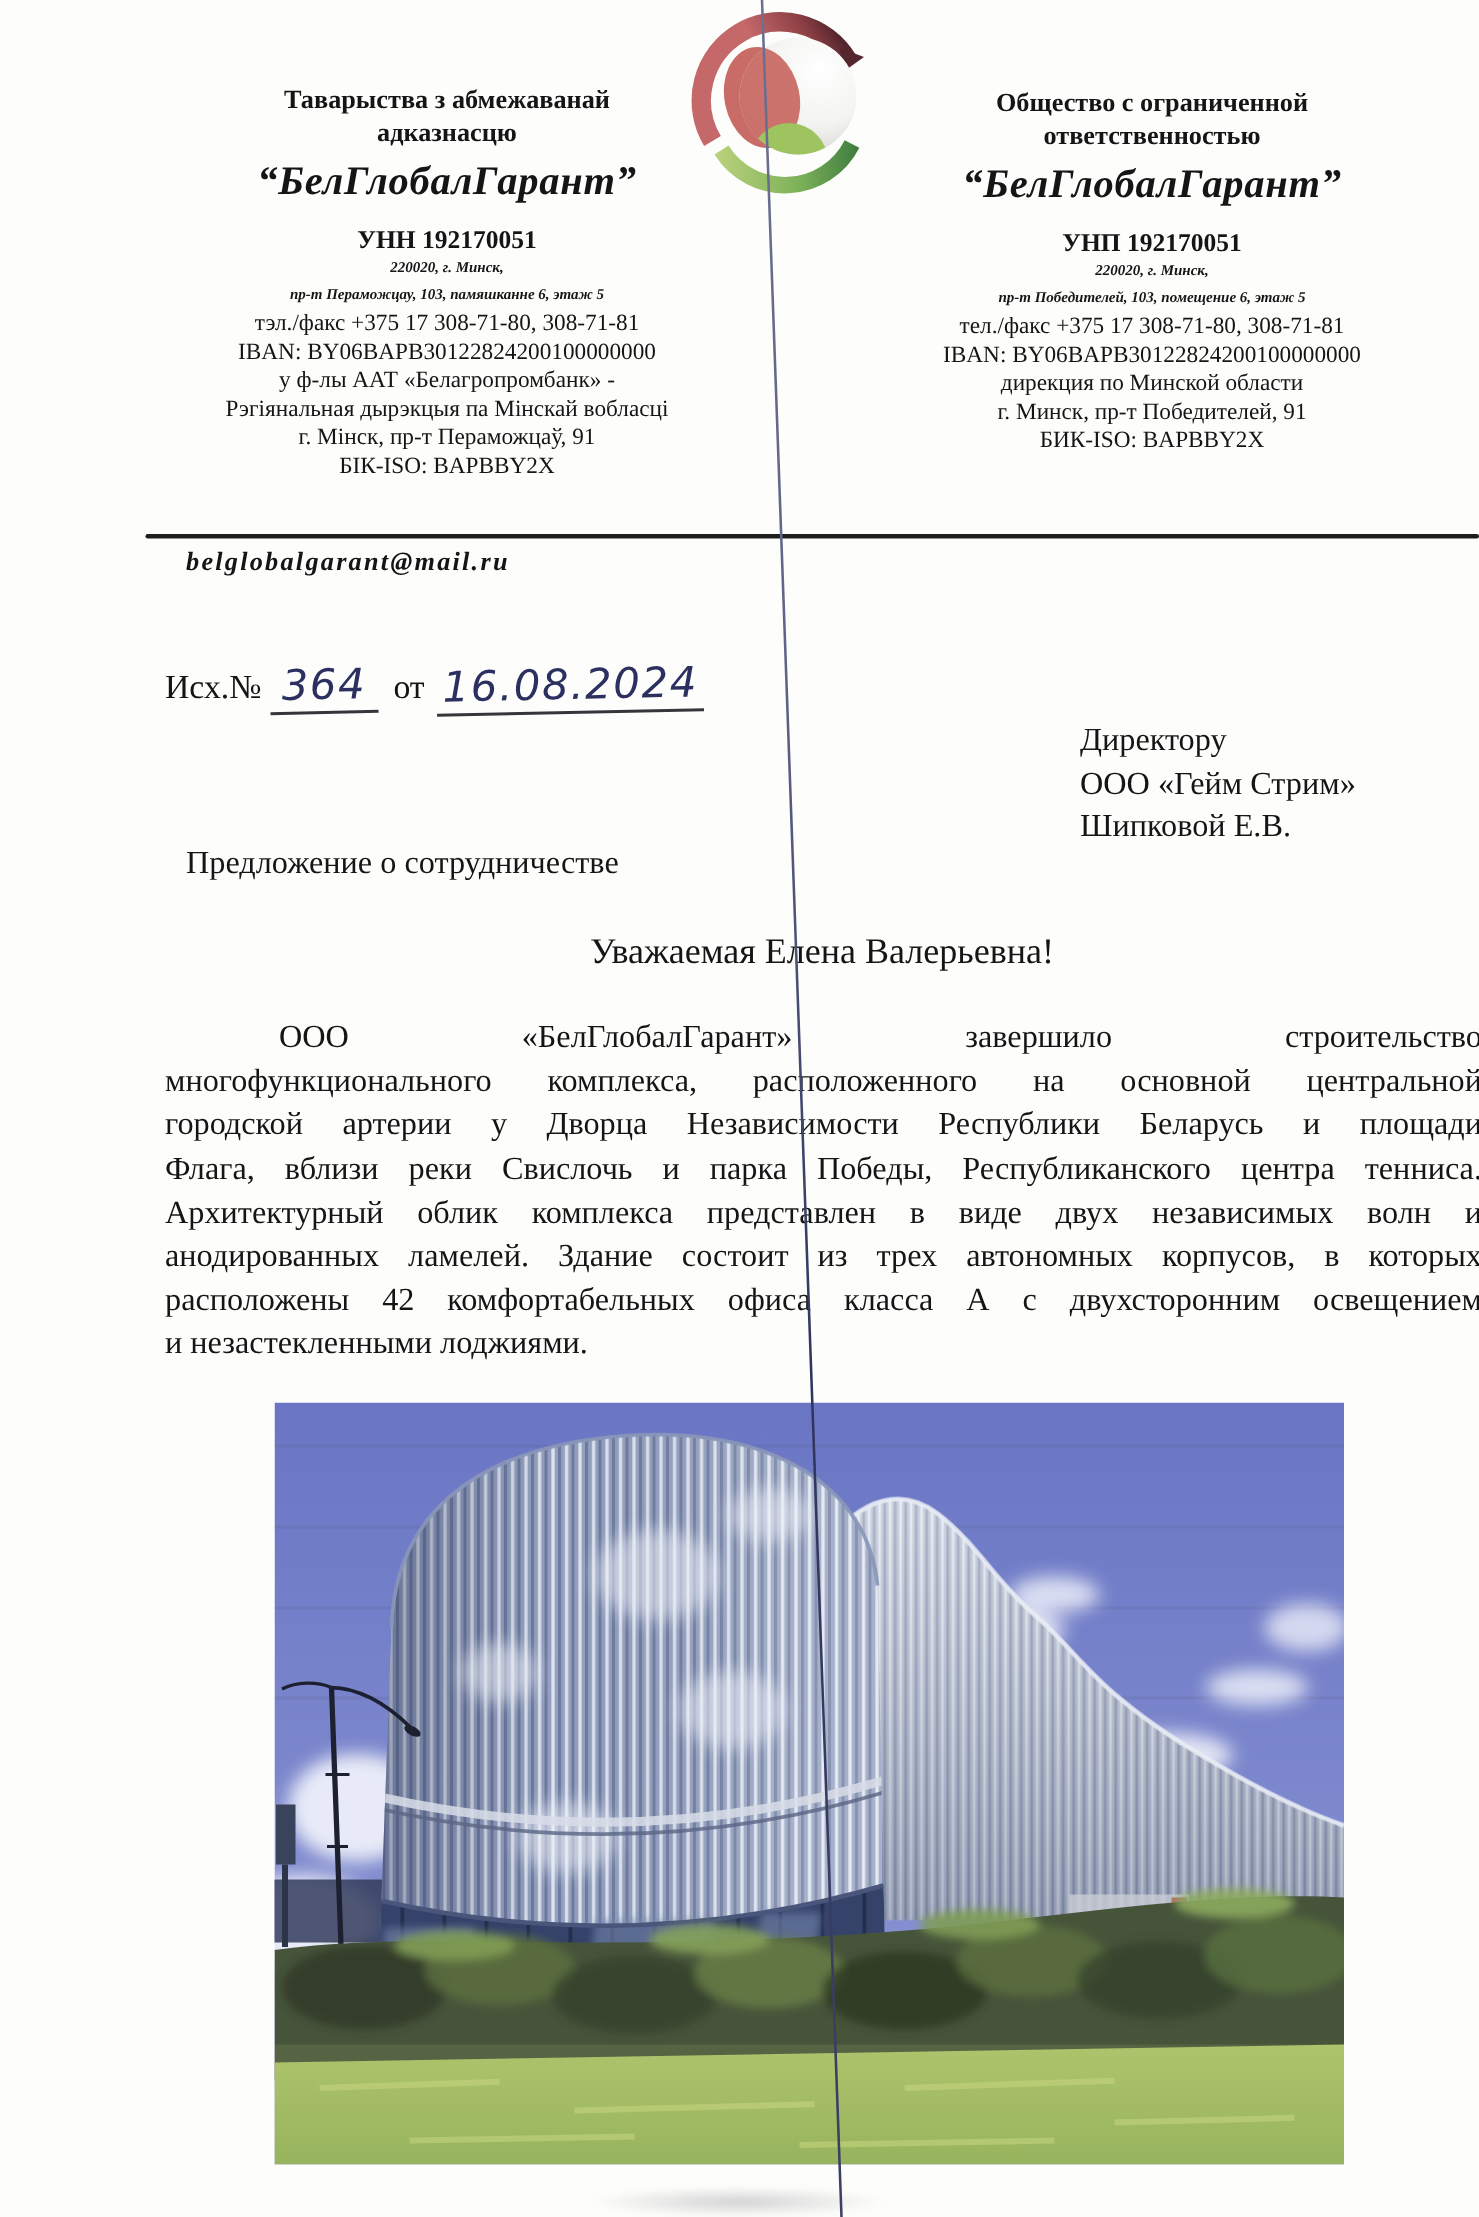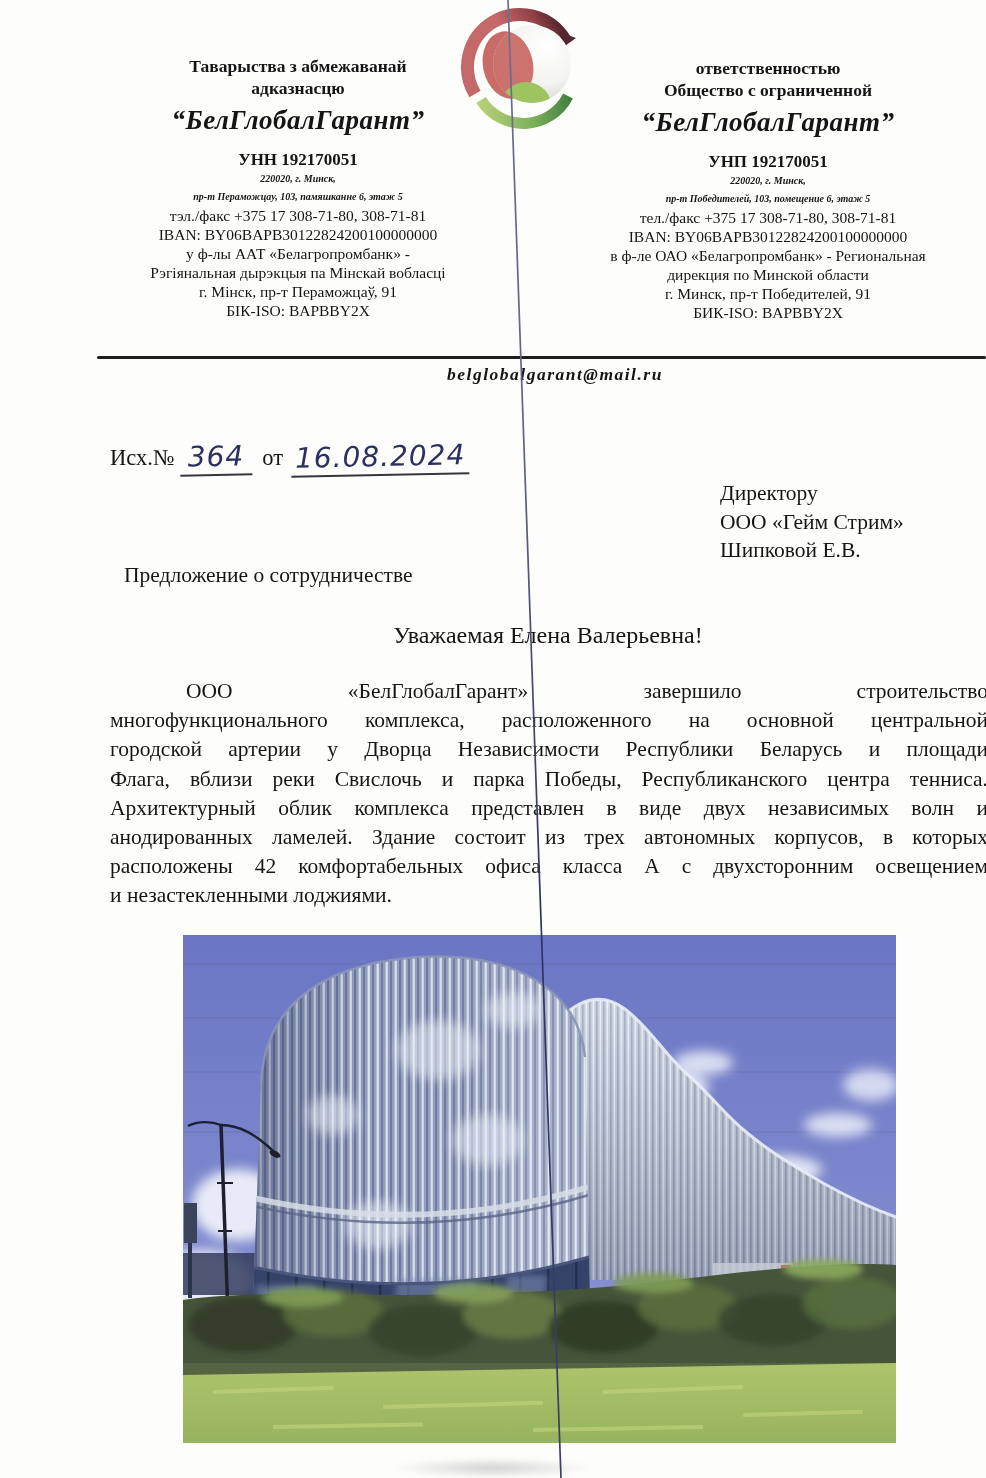--- a/index.html
+++ b/index.html
@@ -17,21 +17,21 @@
   .brand { font-weight:bold; font-style:italic; font-size:27px; line-height:32px;
            margin-top:5px; margin-bottom:14px; letter-spacing:.5px; }
   .unn   { font-weight:bold; font-size:17px; line-height:20px; }
   .addr  { font-weight:bold; font-style:italic; font-size:10px; line-height:18px; }
   .det   { font-size:15.5px; line-height:19px; }
 
   .logo { position:absolute; left:456px; top:4px; width:128px; height:128px; }
 
   .rule { position:absolute; left:97px; top:356px; width:889px; height:2.5px;
           background:#1e1e1e; border-radius:2px; }
-  .email { position:absolute; left:124px; top:364px; width:862px; text-align:center;
+  .email { position:absolute; left:124px; top:364px; width:862px; text-align:left;
            font-weight:bold; font-style:italic; font-size:17.5px; letter-spacing:1.5px; }
 
   
   .outgoing { position:absolute; left:110px; top:440px; display:flex; align-items:center;
               font-size:22.5px; }
   .hw { font-family:"DejaVu Sans", sans-serif; font-style:italic; color:#2c3060;
         font-size:28px; letter-spacing:1px; text-align:center;
         border-bottom:2.5px solid #35363c; transform:rotate(-1.2deg);
         padding:0 4px 1px 4px; }
   .hw.num  { min-width:64px;  margin:0 10px 0 6px; }
@@ -73,29 +73,28 @@
     <div class="addr">пр-т Пераможцау, 103, памяшканне 6, этаж 5</div>
     <div class="det">тэл./факс +375 17 308-71-80, 308-71-81</div>
     <div class="det">IBAN: BY06BAPB30122824200100000000</div>
     <div class="det">у ф-лы ААТ «Белагропромбанк» -</div>
     <div class="det">Рэгіянальная дырэкцыя па Мінскай вобласці</div>
     <div class="det">г. Мінск, пр-т Пераможцаў, 91</div>
     <div class="det">БІК-ISO: BAPBBY2X</div>
   </div>
 
   <div class="hdr-col hdr-right">
+    <div class="org">Общество с ограниченной</div>
     <div class="org">ответственностью</div>
-    <div class="org">Общество с ограниченной</div>
     <div class="brand">“БелГлобалГарант”</div>
     <div class="unn">УНП 192170051</div>
     <div class="addr">220020, г. Минск,</div>
     <div class="addr">пр-т Победителей, 103, помещение 6, этаж 5</div>
     <div class="det">тел./факс +375 17 308-71-80, 308-71-81</div>
     <div class="det">IBAN: BY06BAPB30122824200100000000</div>
-    <div class="det">в ф-ле ОАО «Белагропромбанк» - Региональная</div>
     <div class="det">дирекция по Минской области</div>
     <div class="det">г. Минск, пр-т Победителей, 91</div>
     <div class="det">БИК-ISO: BAPBBY2X</div>
   </div>
 
   <div class="logo">
     <svg width="128" height="128" viewBox="0 0 128 128">
       <defs>
         <radialGradient id="sph" cx="0.68" cy="0.28" r="0.85">
           <stop offset="0" stop-color="#ffffff"></stop>

